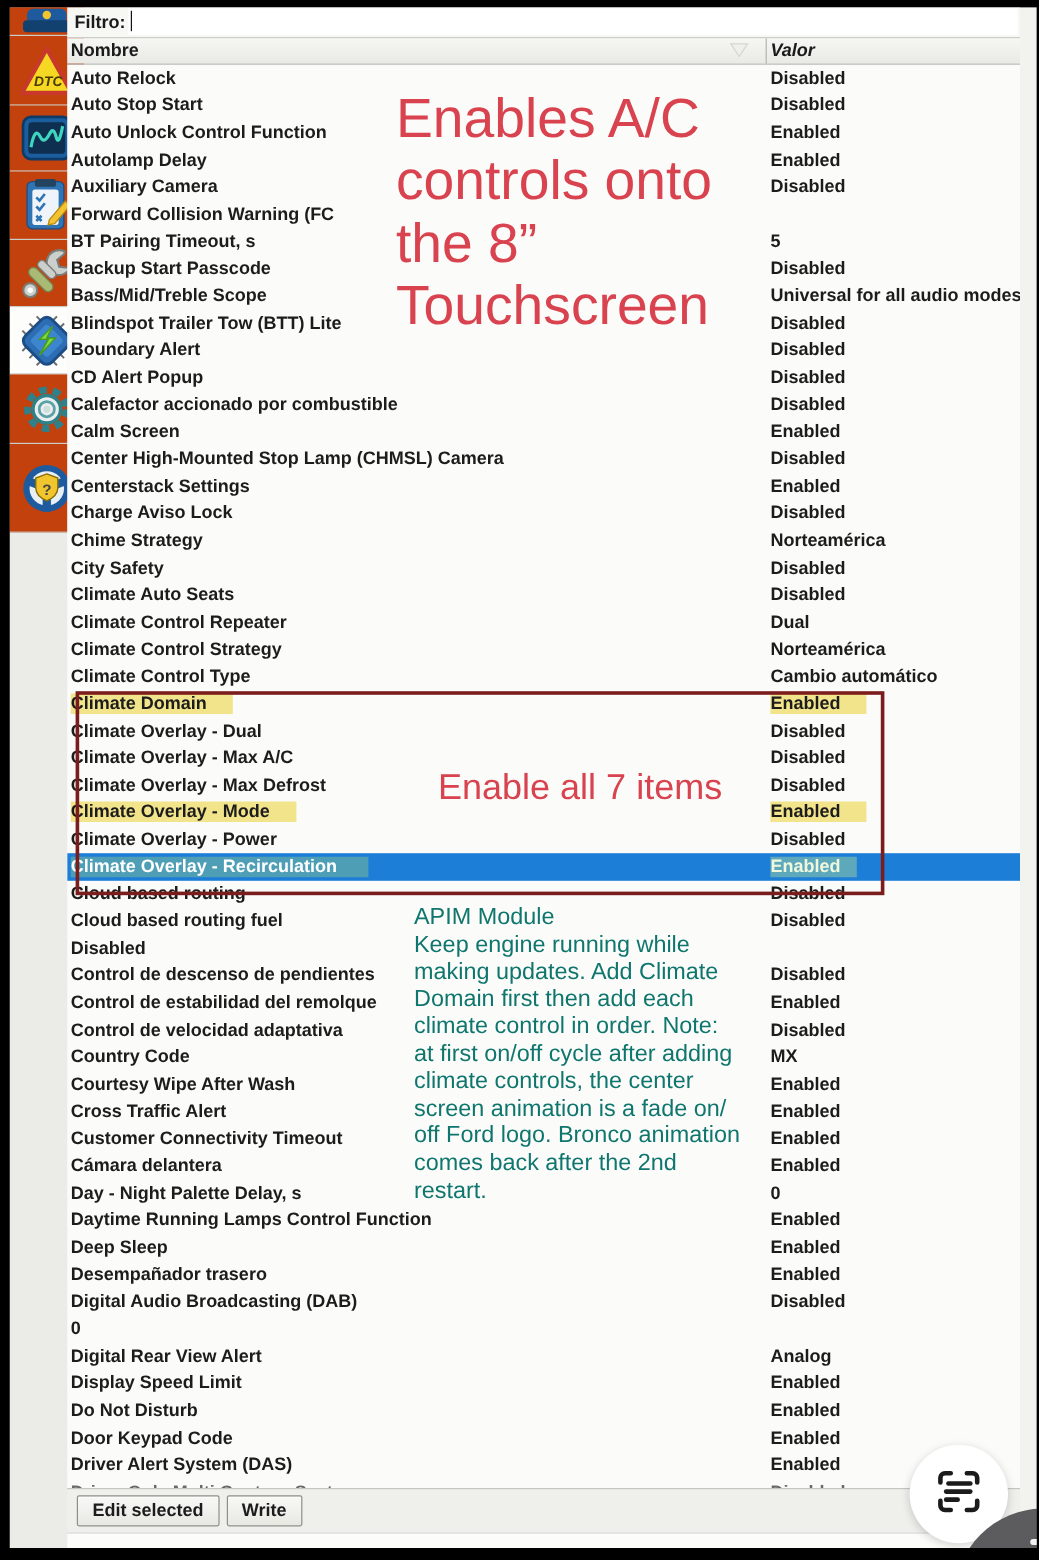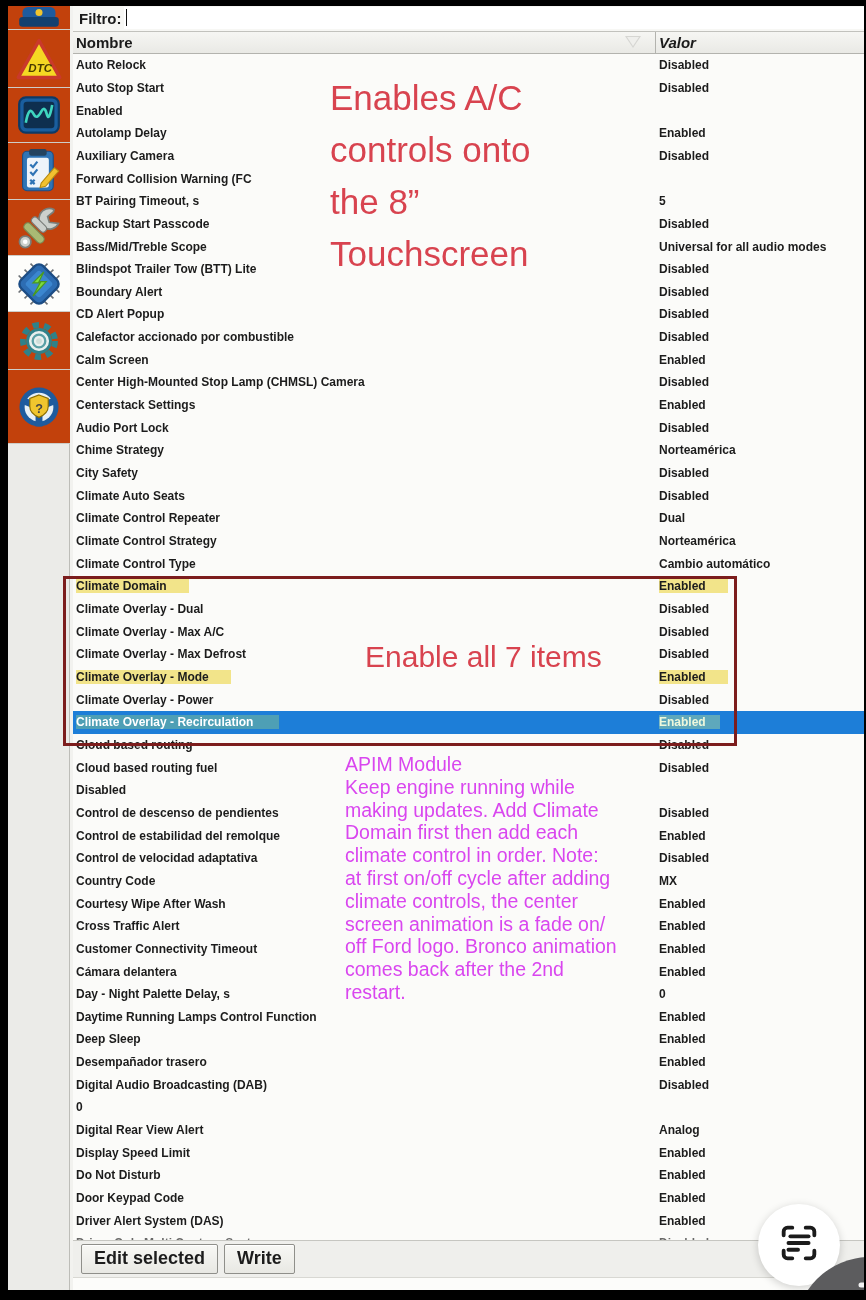--- a/index.html
+++ b/index.html
@@ -10,54 +10,54 @@
   
   .app { position:absolute; left:8px; top:6px; width:856px; height:1284px; background:#f2f2ef; }
 
   
   .sidebar { position:absolute; left:0; top:0; width:62px; height:100%; background:#ebebe8; border-right:1px solid #bdbdb8; }
   .side-cell { width:62px; display:flex; align-items:center; justify-content:center; border-bottom:1px solid #cdcdc8; background:#c2410c; overflow:hidden; }
   .side-cell.active { background:#fdfdfb; }
   .side-cell svg { display:block; }
 
   
-  .main { position:absolute; left:65px; top:0; width:794px; height:100%; display:flex; flex-direction:column; }
+  .main { position:absolute; left:48px; top:0; width:794px; height:100%; display:flex; flex-direction:column; }
 
   .filter-bar { height:26px; background:#f7f7f4; border-bottom:1px solid #c2c2bd; display:flex; align-items:center; padding-left:6px; }
   .filter-label { font-size:15px; font-weight:700; color:#1b1b1b; }
   .filter-input { position:relative; flex:1; height:22px; margin:0 2px; background:#ffffff; }
   .caret { position:absolute; left:2px; top:2px; width:1.5px; height:17px; background:#111; }
 
   .thead { height:22px; background:linear-gradient(#f6f6f3,#e9e9e5); border-bottom:1px solid #b3b3ae; display:flex; font-size:15px; font-weight:700; color:#1b1b1b; position:relative; }
   .th-name { width:583px; padding-left:3px; display:flex; align-items:center; border-right:1px solid #b3b3ae; position:relative; }
   .th-value { flex:1; padding-left:3px; display:flex; align-items:center;font-style:italic; }
   .sort-glyph { position:absolute; right:14px; top:4px; width:0; height:0; border-left:8px solid transparent; border-right:8px solid transparent; border-top:12px solid #d6d6d2; }
   .sort-glyph:after { content:""; position:absolute; left:-6px; top:-11px; width:0; height:0; border-left:6px solid transparent; border-right:6px solid transparent; border-top:9px solid #efefec; }
 
   .tbody { position:relative; height:1188px; background:#fbfbf9; overflow:hidden; }
-  .row { display:flex; height:22.67px; align-items:center; font-size:12px; font-weight:600; color:#1c1c1c; }
+  .row { display:flex; height:22.67px; align-items:center; font-size:15px; font-weight:600; color:#1c1c1c; }
   .cell { white-space:nowrap; overflow:hidden; }
   .cell.name { width:583px; padding-left:3px; }
   .cell.value { flex:1; padding-left:3px; }
   .row.selected { background:#1d7ed8; color:#fff; }
   .hl-yellow { background:rgba(240,223,110,.8); padding:1px 22px 1px 0; }
   .row.selected .name span { background:rgba(140,200,140,.45); padding:1px 26px 1px 0; }
   .row.selected .value span { background:rgba(160,210,160,.5); color:#eef8dc; padding:1px 14px 1px 0; }
   .row.clipped { opacity:.65; filter:blur(.6px); }
 
   .button-bar { height:37px; background:#efefec; border-top:1px solid #c6c6c1; display:flex; align-items:center; gap:6px; padding-left:8px; }
-  .btn { font-family:"Liberation Sans",sans-serif; font-size:18px; font-weight:600; color:#1c1c1c; background:linear-gradient(#f8f8f5,#e8e8e3); border:1px solid #8f8f8a; border-radius:2px; padding:3px 12px 4px; box-shadow:0 1px 0 #fff inset; }
+  .btn { font-family:"Liberation Sans",sans-serif; font-size:15px; font-weight:600; color:#1c1c1c; background:linear-gradient(#f8f8f5,#e8e8e3); border:1px solid #8f8f8a; border-radius:2px; padding:3px 12px 4px; box-shadow:0 1px 0 #fff inset; }
   .bottom-strip { height:13px; background:#fcfcfa; border-top:1px solid #d8d8d3; }
 
   
   .overlay { position:absolute; pointer-events:none; }
   .red-box { left:63px; top:576px; width:674px; height:170px; border:3px solid #7c1d1d; }
-  .headline { left:330px; top:72px; width:400px; font-size:35px; line-height:52px; color:#d8434f; font-weight:400; white-space:pre-line; }
+  .headline { left:330px; top:72px; width:400px; font-size:46px; line-height:52px; color:#d8434f; font-weight:400; white-space:pre-line; }
   .box-note { left:365px; top:640px; font-size:30px; color:#d8434f; white-space:pre-line; }
-  .apim-note { left:345px; top:753px; width:330px; font-size:19.5px; line-height:22.8px; color:#d946ef; white-space:pre-line; }
+  .apim-note { left:345px; top:753px; width:330px; font-size:19.5px; line-height:22.8px; color:#0f766e; white-space:pre-line; }
 
   
   .scan-fab { position:absolute; left:758px; top:1204px; width:82px; height:82px; border-radius:50%; background:#fff; box-shadow:0 2px 8px rgba(0,0,0,.18); display:flex; align-items:center; justify-content:center; }
   .corner-fab { position:absolute; left:795px; top:1257px; width:150px; height:150px; border-radius:50%; background:#5c5c5e; }
   .corner-fab svg { position:absolute; left:52px; top:24px; }
 
   .edge-top { position:absolute; left:0; top:0; width:100%; height:6px; background:#000; }
   .edge-bottom { position:absolute; left:0; top:1290px; width:100%; height:10px; background:#000; }
   .edge-left { position:absolute; left:0; top:0; width:8px; height:100%; background:#000; }
   .edge-right { position:absolute; right:0; top:0; width:2px; height:100%; background:#000; }
@@ -176,20 +176,21 @@
       <div class="tbody">
           <div class="row">
             <div class="cell name"><span>Auto Relock</span></div>
             <div class="cell value"><span>Disabled</span></div>
           </div>
           <div class="row">
             <div class="cell name"><span>Auto Stop Start</span></div>
             <div class="cell value"><span>Disabled</span></div>
           </div>
           <div class="row">
+            <div class="cell name"><span>Auto Unlock Control Function</span></div>
             <div class="cell value"><span>Enabled</span></div>
           </div>
           <div class="row">
             <div class="cell name"><span>Autolamp Delay</span></div>
             <div class="cell value"><span>Enabled</span></div>
           </div>
           <div class="row">
             <div class="cell name"><span>Auxiliary Camera</span></div>
             <div class="cell value"><span>Disabled</span></div>
           </div>
@@ -230,21 +231,21 @@
           </div>
           <div class="row">
             <div class="cell name"><span>Center High-Mounted Stop Lamp (CHMSL) Camera</span></div>
             <div class="cell value"><span>Disabled</span></div>
           </div>
           <div class="row">
             <div class="cell name"><span>Centerstack Settings</span></div>
             <div class="cell value"><span>Enabled</span></div>
           </div>
           <div class="row">
-            <div class="cell name"><span>Audio Port Lock</span></div>
+            <div class="cell name"><span>Charge Aviso Lock</span></div>
             <div class="cell value"><span>Disabled</span></div>
           </div>
           <div class="row">
             <div class="cell name"><span>Chime Strategy</span></div>
             <div class="cell value"><span>Norteamérica</span></div>
           </div>
           <div class="row">
             <div class="cell name"><span>City Safety</span></div>
             <div class="cell value"><span>Disabled</span></div>
           </div>

